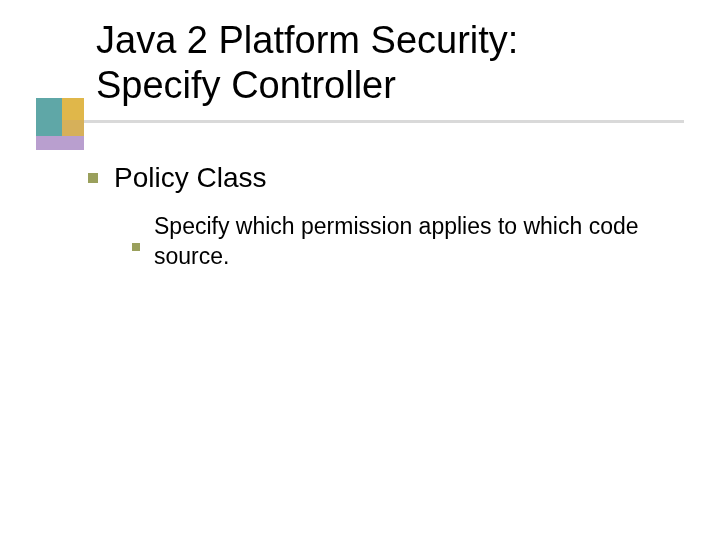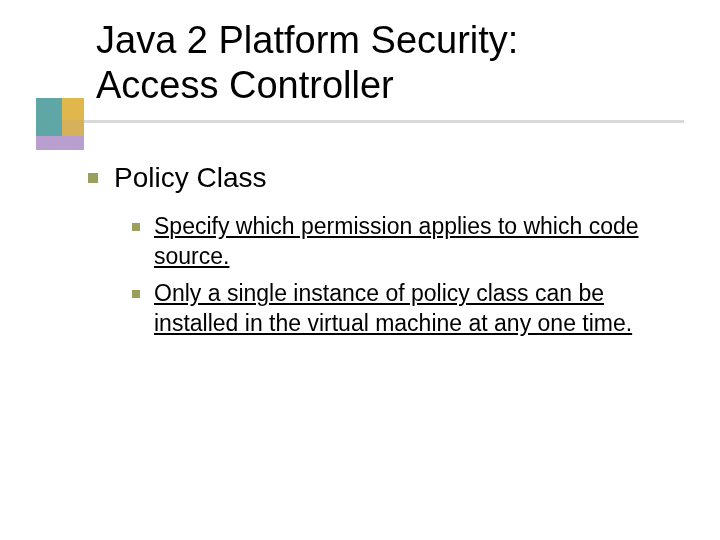--- a/index.html
+++ b/index.html
@@ -80,26 +80,25 @@
   }
   .level1 {
     display: flex;
     align-items: flex-start;
     font-size: 28px;
     line-height: 1.3;
     margin-bottom: 16px;
   }
   .level2 {
     display: flex;
-    align-items: flex-start;
+    align-items: center;
     font-size: 23px;
     line-height: 1.28;
     margin: 0 0 8px 44px;
     width: 540px;
-    text-decoration: underline;
   }
   .sq {
     flex: 0 0 auto;
     width: 10px;
     height: 10px;
     background: #9aa05c; 
     margin-top: 13px;
     margin-right: 16px;
   }
   .sq.small {
@@ -111,43 +110,37 @@
   .txt { flex: 1 1 auto; }
   .uline { text-decoration: underline; }
 </style>
 </head>
 <body>
 
 <div class="slide">
 
   <div class="title-block">
     <div>Java 2 Platform Security:</div>
-    <div>Access Controller</div>
+    <div>Specify Controller</div>
   </div>
 
   <div class="rule"></div>
   <div class="deco-teal"></div>
   <div class="deco-gold-top"></div>
   <div class="deco-gold-bottom"></div>
   <div class="deco-purple"></div>
 
   <div class="body">
 
     <div class="level1">
       <span class="sq"></span>
       <span class="txt">Policy Class</span>
     </div>
 
     <div class="level2">
       <span class="sq small"></span>
       <span class="txt">Specify which permission applies to which code source.</span>
     </div>
 
-    <div class="level2">
-      <span class="sq small"></span>
-      <span class="txt">
-        <span>Only a </span><span class="uline">single instance</span><span> of policy class can be installed in the virtual machine at any one time.</span>
-      </span>
-    </div>
 
   </div>
 
 </div>
 
 </body></html>

